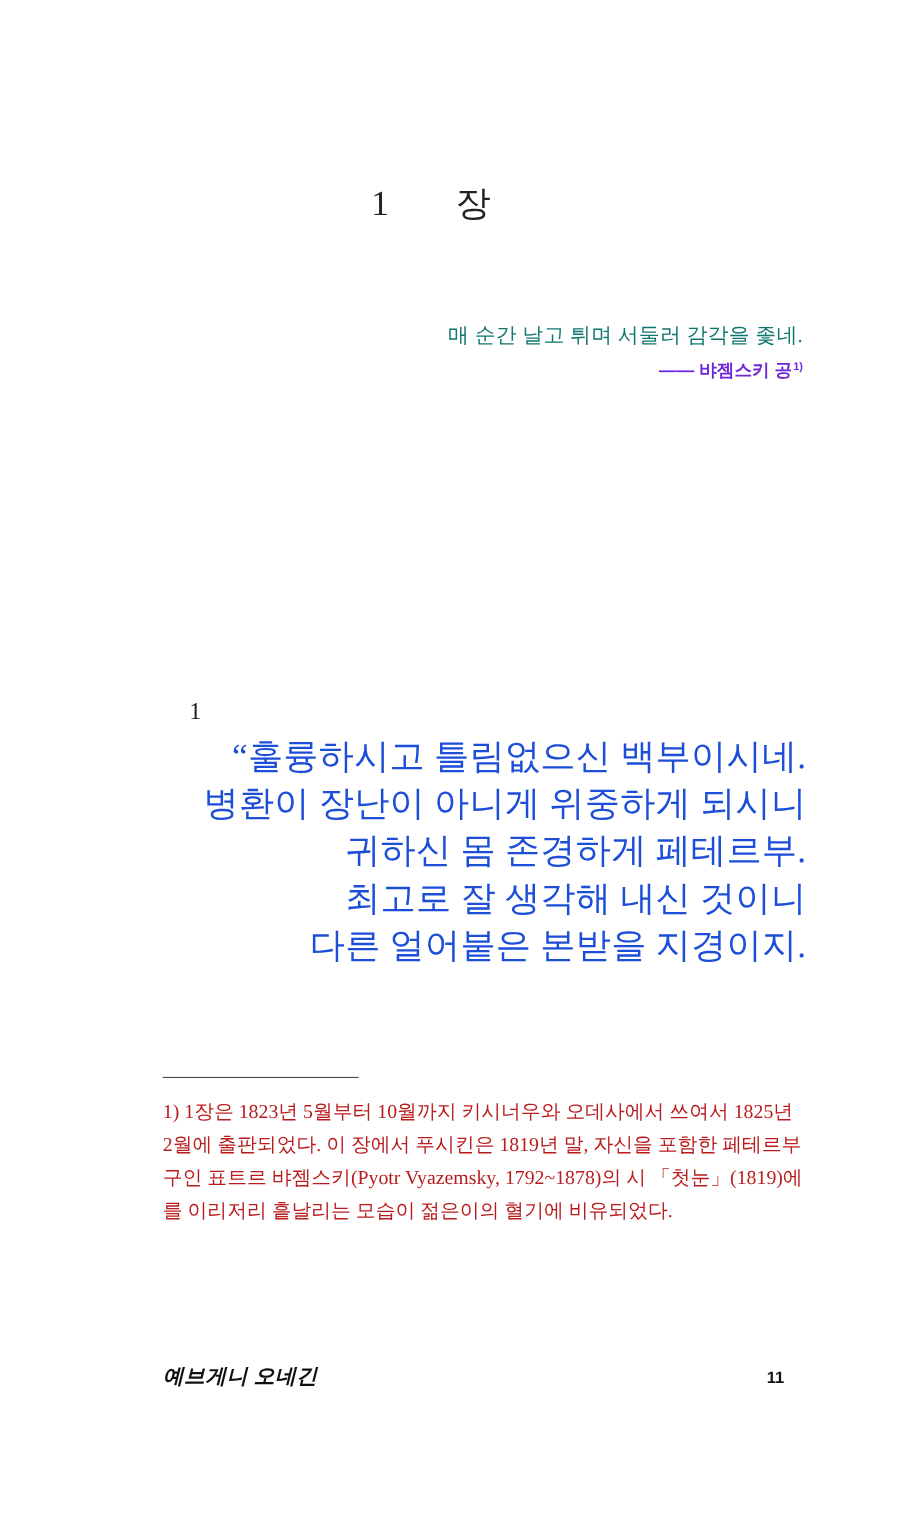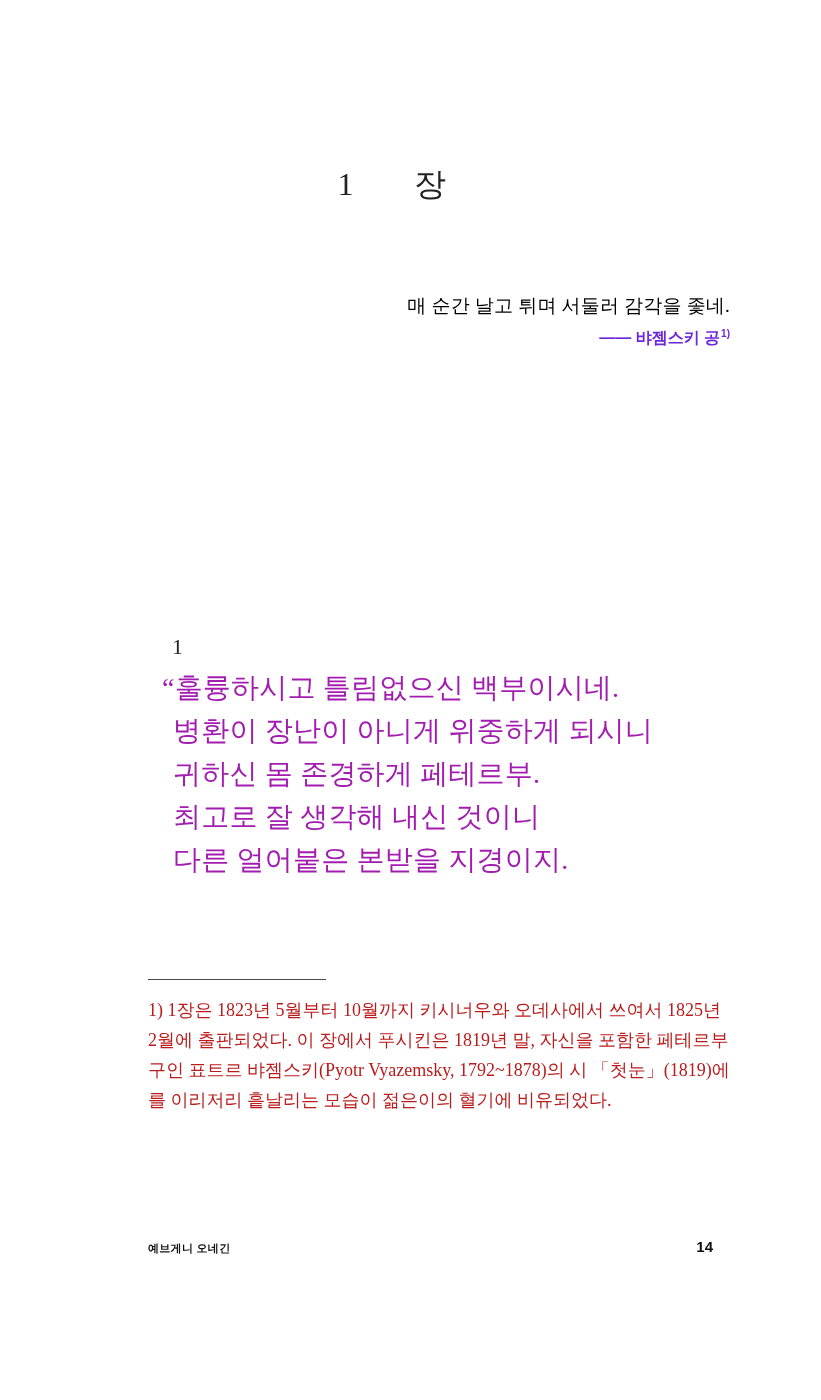--- a/index.html
+++ b/index.html
@@ -42,21 +42,21 @@
     top: 292px;
     left: 148px;
     width: 582px;
     text-align: right;
     white-space: nowrap;
   }
   .epigraph-line {
     font-size: 19px;
     line-height: 27px;
     letter-spacing: 0.2px;
-    color: #000000;
+    color: #0f766e;
   }
   .epigraph-attribution {
     margin-top: 8px;
     font-family: "Liberation Sans", "DejaVu Sans", sans-serif;
     font-size: 16px;
     font-weight: 600;
     line-height: 21px;
     color: #6d28d9;
   }
   .fn-ref {
@@ -76,25 +76,26 @@
     line-height: 26px;
     color: #222222;
   }
 
   
   .poem {
     position: absolute;
     top: 666px;
     left: 173px;
     width: 560px;
-    font-size: 28px;
+    font-size: 32px;
     line-height: 43px;
     letter-spacing: 0.2px;
-    color: #a21caf;
+    color: #1d4ed8;
     white-space: nowrap;
+    text-align: right;
   }
   .poem-line.first {
     text-indent: -11px; 
   }
 
   
   .footnote-rule {
     position: absolute;
     top: 979px;
     left: 148px;
@@ -124,23 +125,24 @@
     top: 1238px;
     left: 148px;
     width: 582px;
     display: flex;
     justify-content: space-between;
     align-items: baseline;
     font-family: "Liberation Sans", "DejaVu Sans", sans-serif;
     color: #101010;
   }
   .book-title {
-    font-size: 11px;
+    font-size: 19px;
     font-weight: 600;
     letter-spacing: 0.3px;
+    font-style: italic;
   }
   .page-number {
     font-size: 15px;
     font-weight: 700;
     margin-right: 17px;
   }
 </style>
 </head>
 <body>
 
@@ -170,16 +172,16 @@
 
   <div class="footnote">
     <div class="footnote-line">1) 1장은 1823년 5월부터 10월까지 키시너우와 오데사에서 쓰여서 1825년</div>
     <div class="footnote-line">2월에 출판되었다. 이 장에서 푸시킨은 1819년 말, 자신을 포함한 페테르부</div>
     <div class="footnote-line">구인 표트르 뱌젬스키(Pyotr Vyazemsky, 1792~1878)의 시 「첫눈」(1819)에</div>
     <div class="footnote-line">를 이리저리 흩날리는 모습이 젊은이의 혈기에 비유되었다.</div>
   </div>
 
   <div class="page-footer">
     <span class="book-title">예브게니 오네긴</span>
-    <span class="page-number">14</span>
+    <span class="page-number">11</span>
   </div>
 
 </div>
 
 </body></html>

